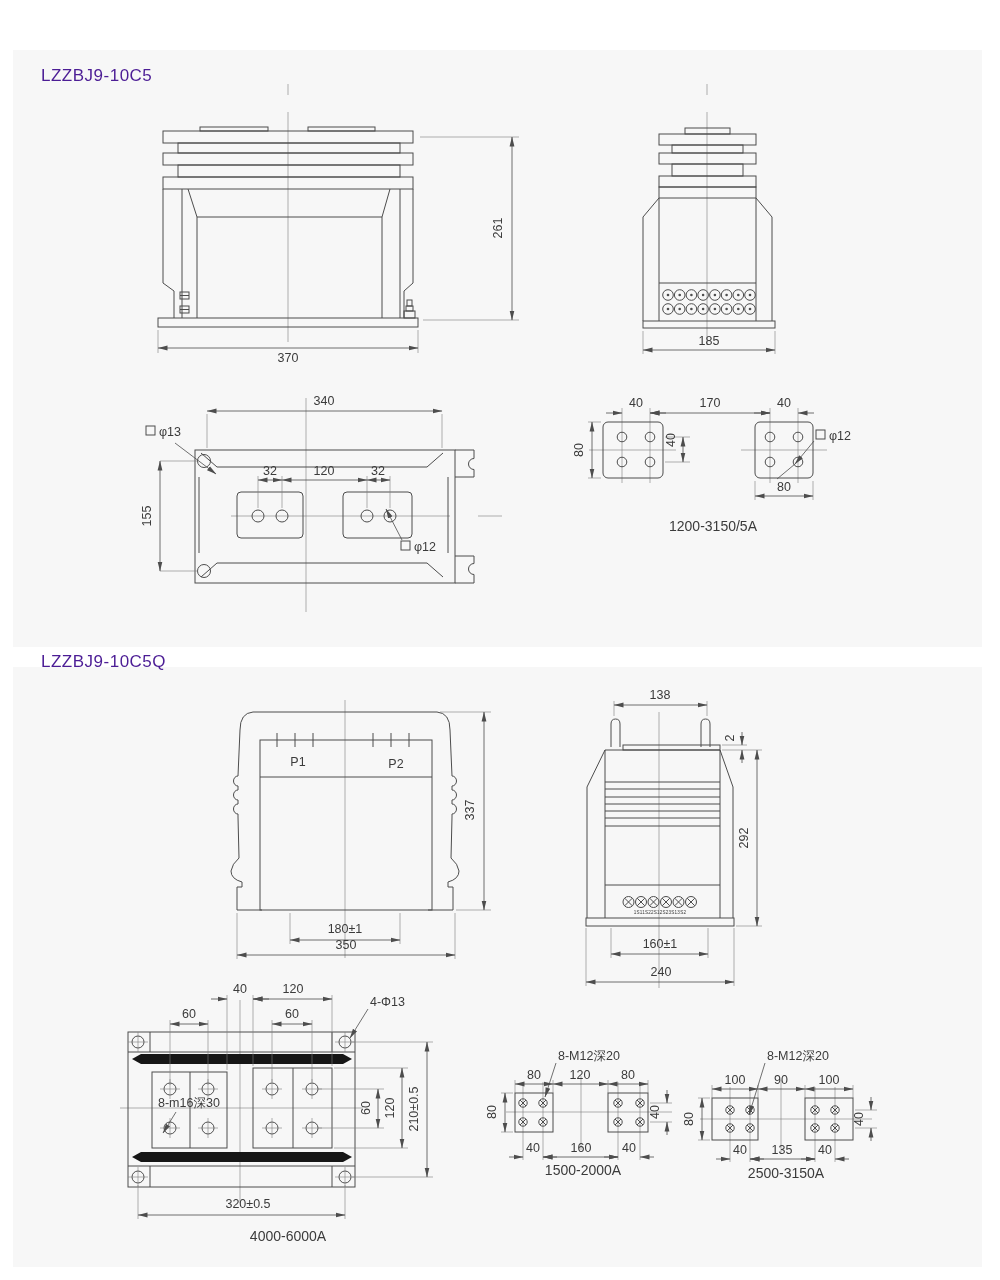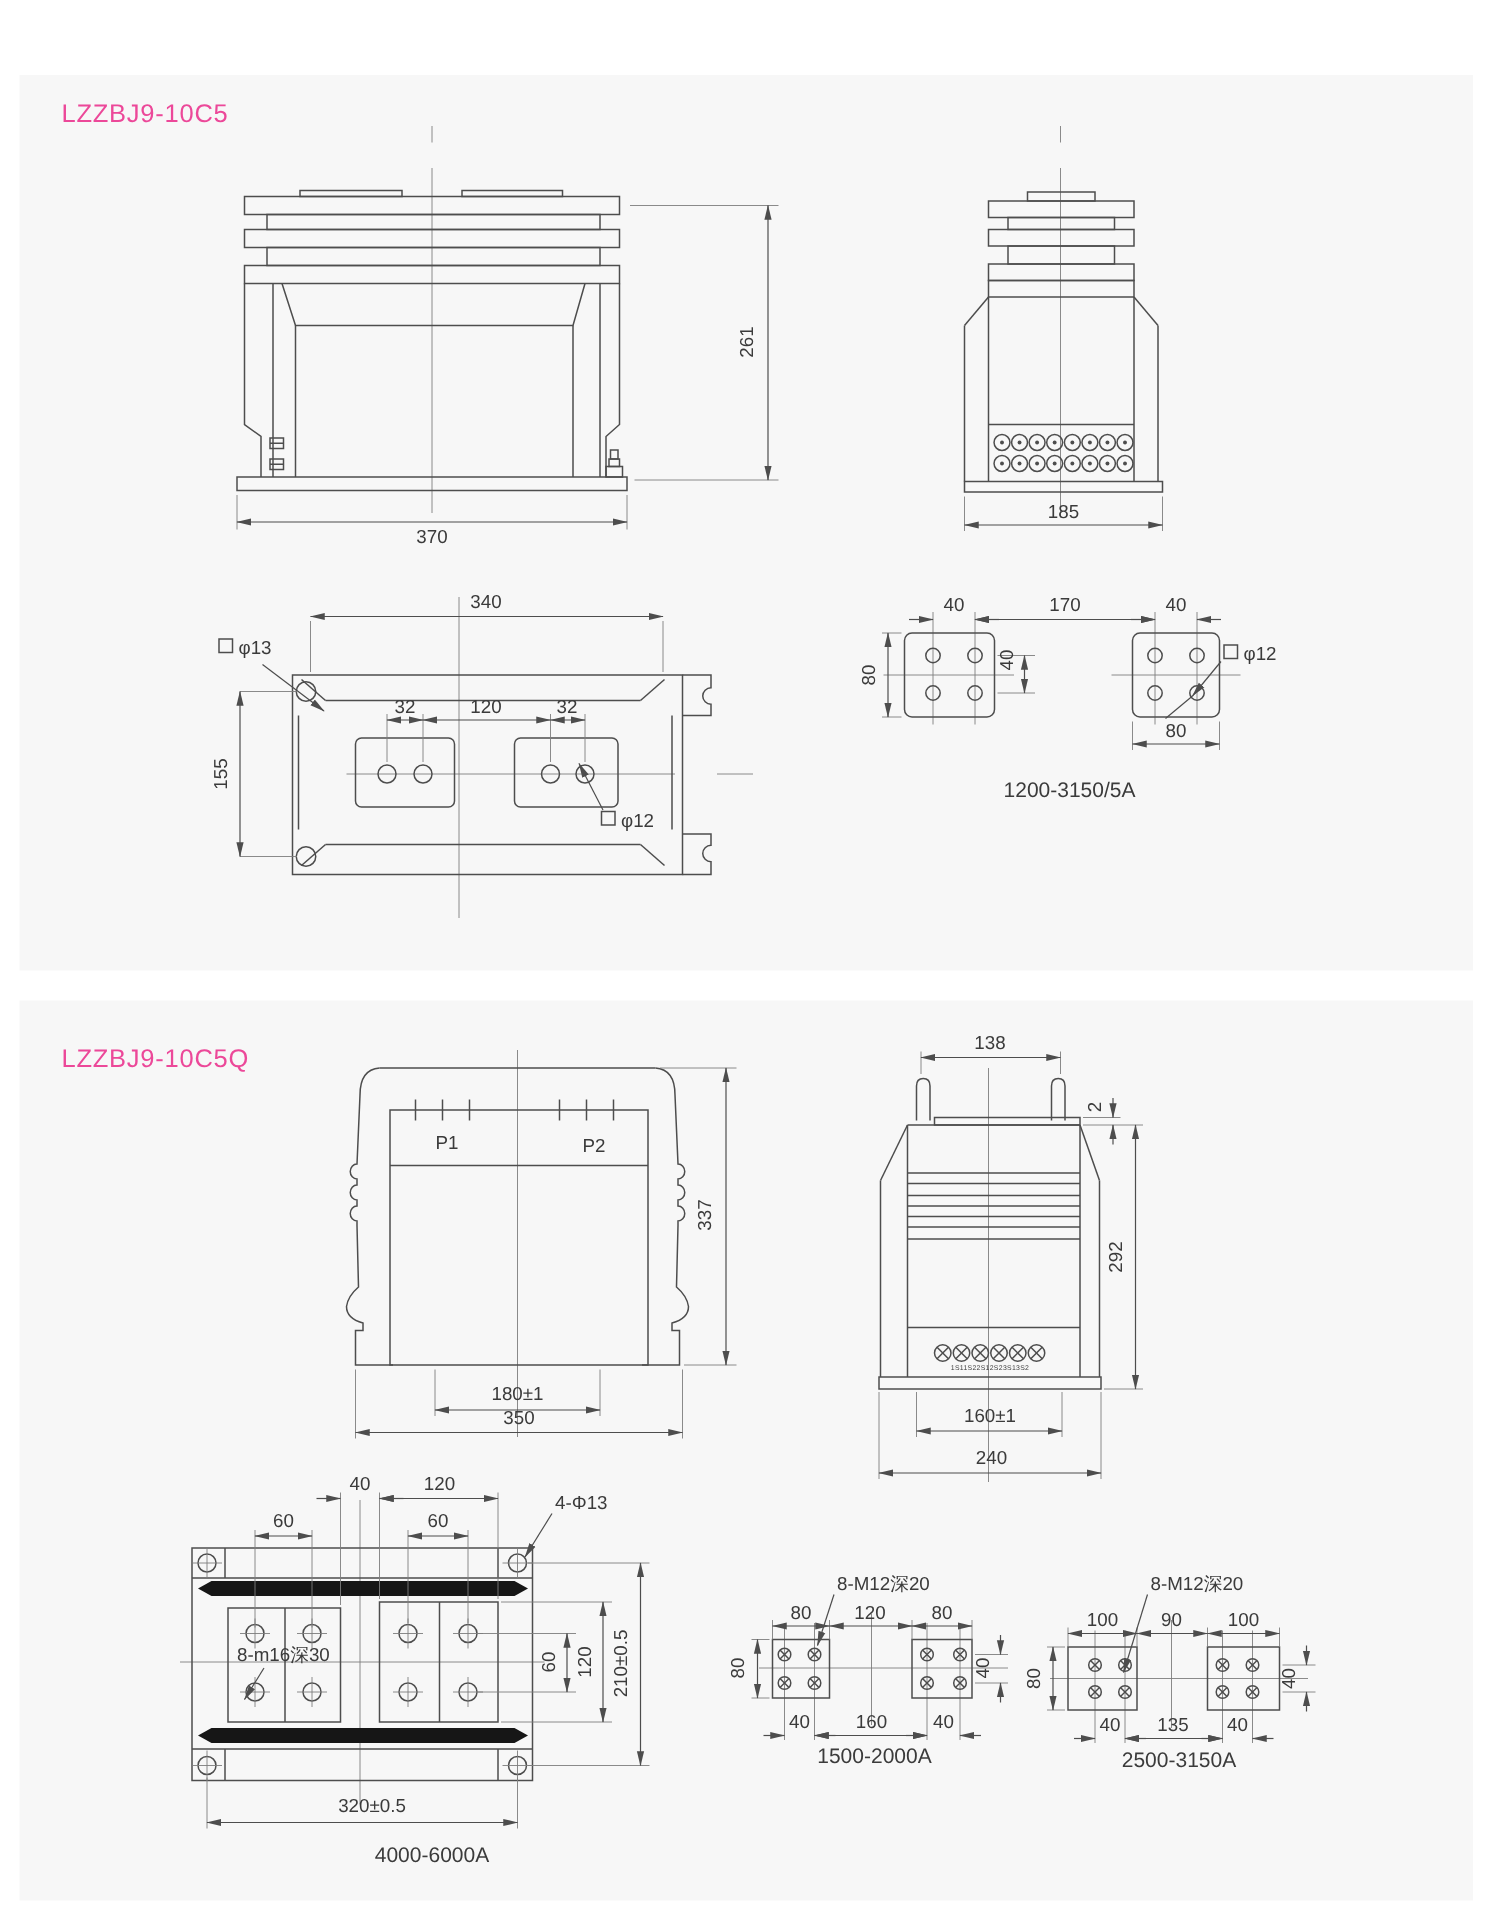--- a/index.html
+++ b/index.html
@@ -1,23 +1,23 @@
 <!DOCTYPE html>
 <html><head>
 <meta charset="utf-8">
 <style>
   html,body{margin:0;padding:0;background:#ffffff;}
   #page{position:relative;width:1000px;height:1280px;background:#ffffff;overflow:hidden;
         font-family:"Liberation Sans",sans-serif;}
   .panel{position:absolute;left:13px;width:969px;background:#f7f7f7;}
   #panel1{top:50px;height:597px;}
   #panel2{top:667px;height:600px;}
-  .ptitle{position:absolute;font-size:17px;letter-spacing:0.5px;color:#ec4899;}
+  .ptitle{position:absolute;font-size:17px;letter-spacing:0.5px;color:#4c1d95;}
   #title1{left:41px;top:66px;}
-  #title2{left:41px;top:696px;}
+  #title2{left:41px;top:652px;}
   svg{position:absolute;}
   #svg1{left:13px;top:50px;}
   #svg2{left:13px;top:667px;}
   .ol{fill:none;stroke:#4d4d4d;stroke-width:1;}
   .thin{fill:none;stroke:#7d7d7d;stroke-width:0.6;}
   .dim{fill:none;stroke:#4d4d4d;stroke-width:0.8;}
   .bar{fill:#161616;stroke:none;}
   text{font-family:"Liberation Sans",sans-serif;fill:#3b3b3b;font-size:12.5px;}
   .mid{text-anchor:middle;}
   .cap{font-size:14px;}

